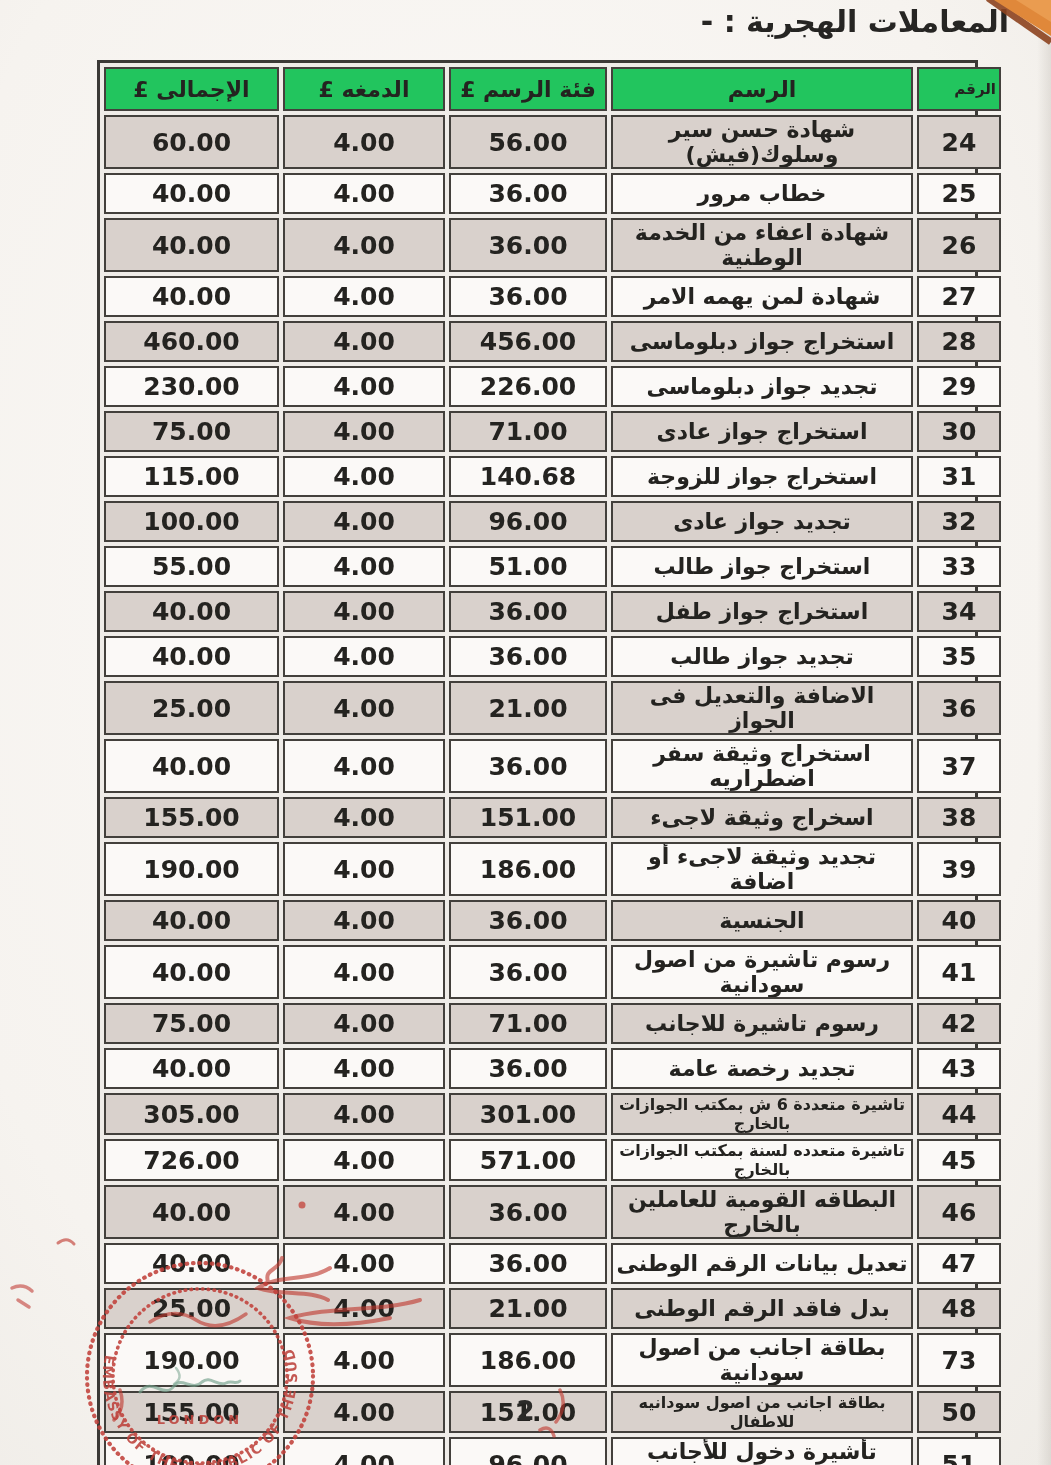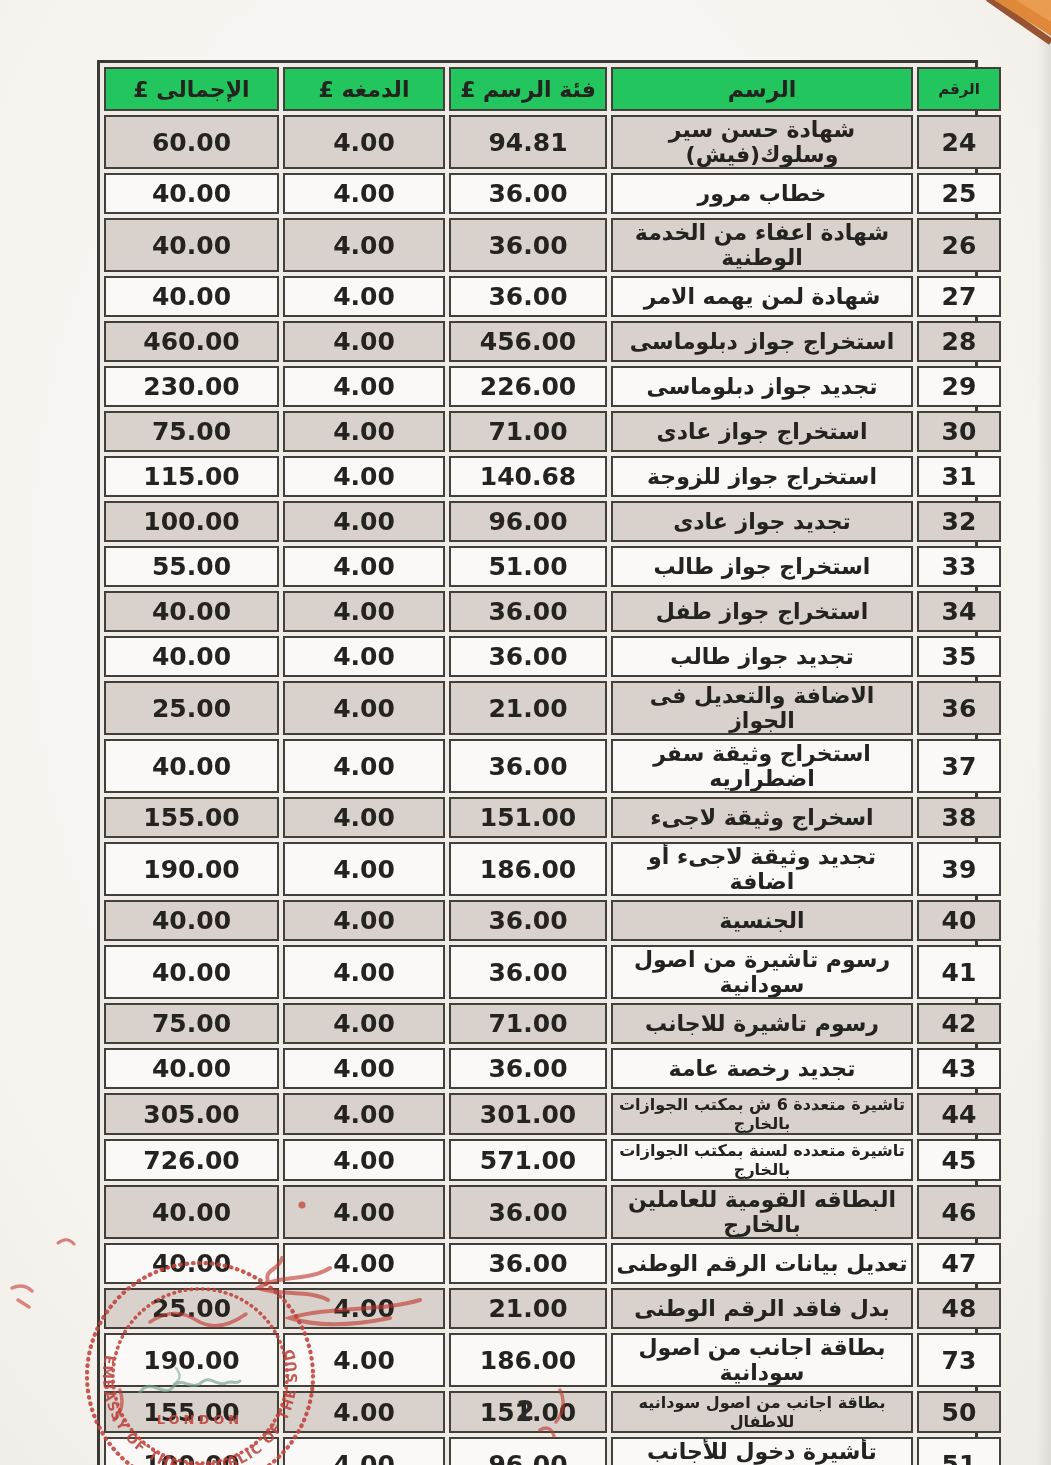--- a/index.html
+++ b/index.html
@@ -34,21 +34,21 @@
   th,td{
     border:2px solid #43403c;
     text-align:center;vertical-align:middle;
     color:#242320;overflow:hidden;
     padding:0 3px;box-sizing:content-box;
   }
   th{
     height:40px;background:#22c55e;
     font-size:22px;font-weight:bold;
   }
-  th.col-num{font-size:15px;}
+  th.col-num{font-size:15px;text-align:right;}
   td{
     height:37px;background:#fbf9f7;
     font-size:25px;font-weight:bold;
   }
   tr.shaded td{background:#d9d1cc;}
   td.col-desc{font-size:22px;}
   td.col-desc.small{font-size:16px;}
   .col-num{width:74px;}
   .col-desc{width:292px;}
   .col-fee{width:148px;}
@@ -60,38 +60,39 @@
   }
   .overlay{
     position:absolute;top:0;left:0;pointer-events:none;
   }
 </style>
 </head>
 <body>
 
 <div class="page">
 
+  <h1 class="title" dir="rtl">المعاملات الهجرية : -</h1>
 
   <div class="table-wrap">
     <table dir="rtl">
       <thead>
         <tr>
           <th class="col-num">الرقم</th>
           <th class="col-desc">الرسم</th>
           <th class="col-fee">فئة الرسم £</th>
           <th class="col-stamp">الدمغه £</th>
           <th class="col-total">الإجمالى £</th>
         </tr>
       </thead>
       <tbody>
 
           <tr class="shaded">
             <td class="col-num">24</td>
             <td class="col-desc">شهادة حسن سير وسلوك(فيش)</td>
-            <td class="col-fee">94.81</td>
+            <td class="col-fee">56.00</td>
             <td class="col-stamp">4.00</td>
             <td class="col-total">60.00</td>
           </tr>
 
           <tr>
             <td class="col-num">25</td>
             <td class="col-desc">خطاب مرور</td>
             <td class="col-fee">36.00</td>
             <td class="col-stamp">4.00</td>
             <td class="col-total">40.00</td>

